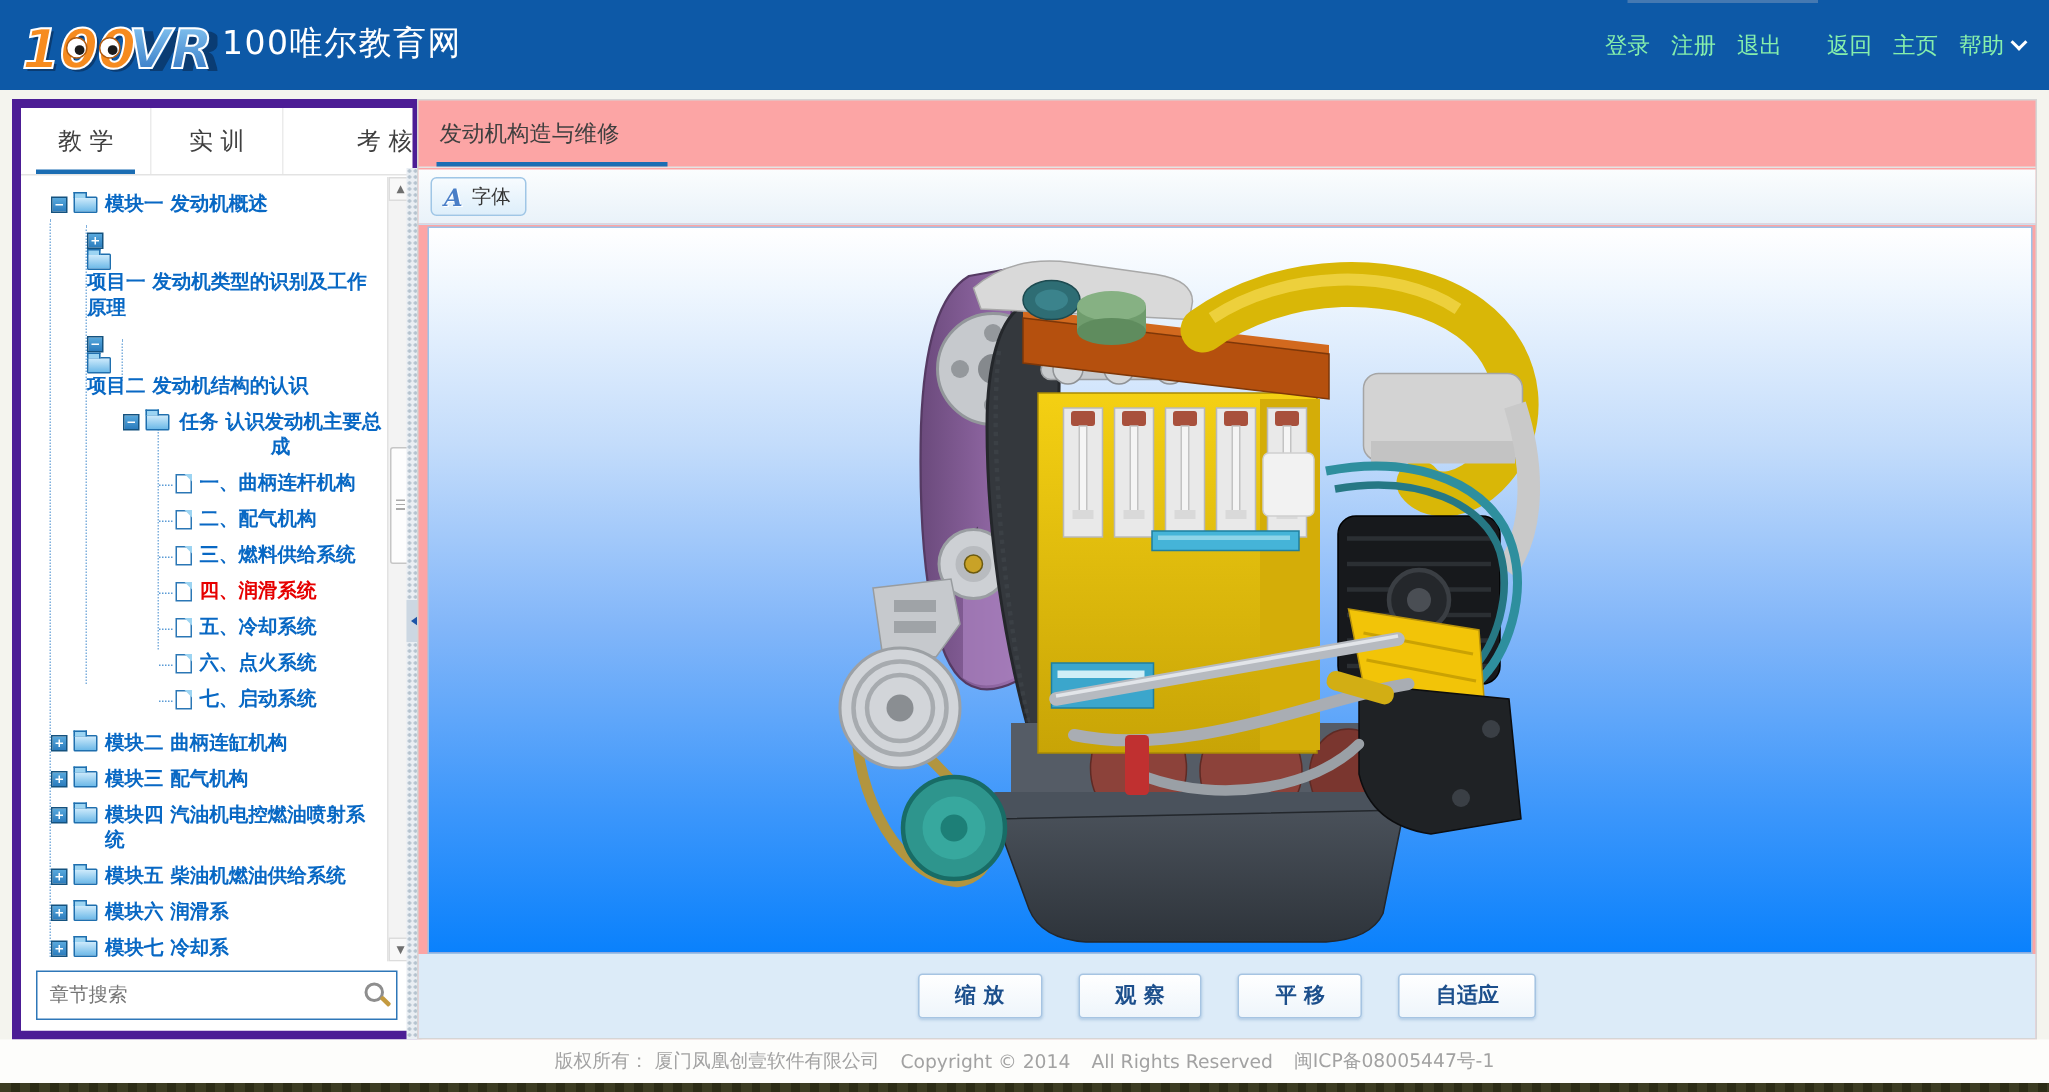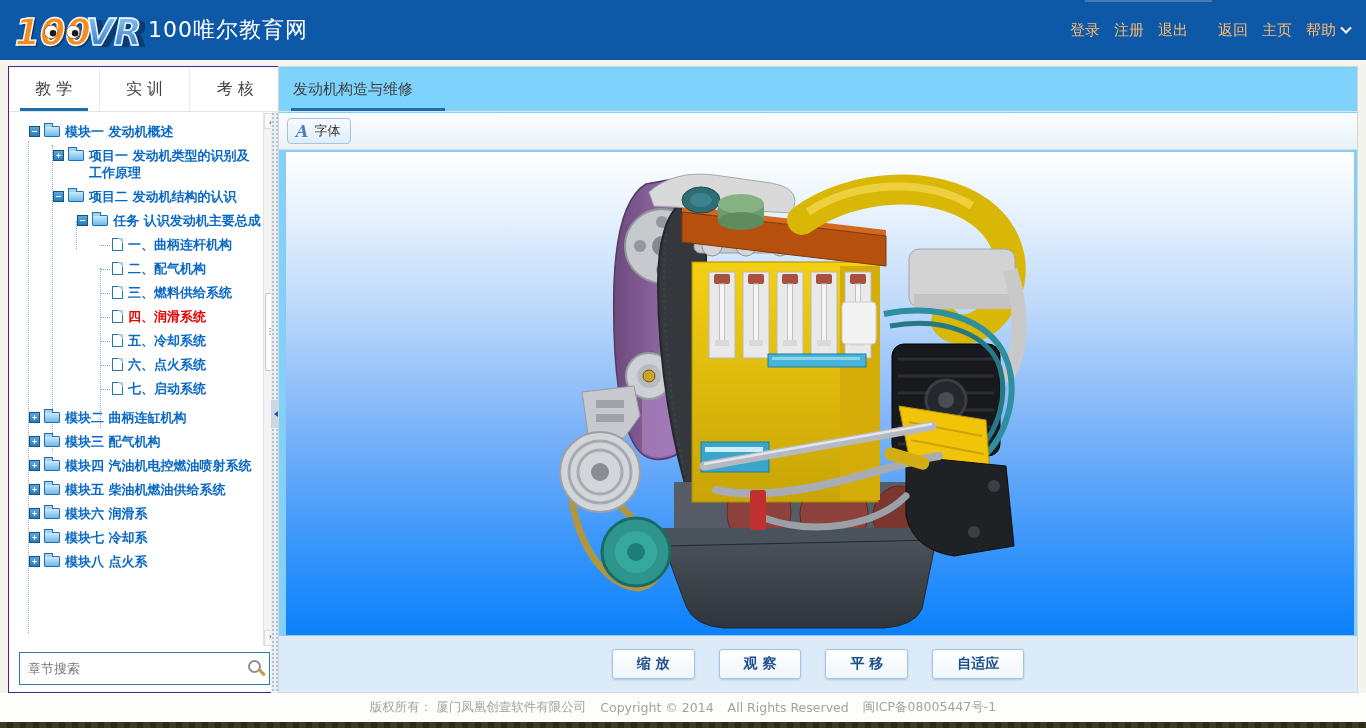--- a/index.html
+++ b/index.html
@@ -5,36 +5,36 @@
   * { margin:0; padding:0; box-sizing:border-box; }
   html,body { width:1366px; height:728px; overflow:hidden; }
   body { position:relative; background:#f4f4ee; font-family:"DejaVu Sans","Liberation Sans",sans-serif; }
 
   
   .header { position:absolute; left:0; top:0; width:1366px; height:60px; background:#0d59a7; }
   .toplight { position:absolute; left:1085px; top:0; width:127px; height:2px; background:#4579b2; }
   .logo { position:absolute; left:10px; top:7px; width:135px; height:46px; cursor:pointer; }
   .site-title { position:absolute; left:148px; top:0; height:60px; line-height:60px; color:#ffffff; font-size:22px; letter-spacing:1px; }
   .nav { position:absolute; right:16px; top:0; height:60px; display:flex; align-items:center; gap:14px; }
-  .nav a { color:#fdba74; font-size:15px; text-decoration:none; cursor:pointer; white-space:nowrap; }
+  .nav a { color:#86efac; font-size:15px; text-decoration:none; cursor:pointer; white-space:nowrap; }
   .nav a.grp { margin-left:16px; }
   .caret { display:inline-block; width:8px; height:8px; border-right:2px solid #fff; border-bottom:2px solid #fff; transform:rotate(45deg) translate(-2px,-2px); margin-left:6px; }
 
   
-  .sidebar { position:absolute; left:8px; top:66px; width:273px; height:627px; background:#fff; border:1px solid #4c1d95;text-decoration:underline; }
+  .sidebar { position:absolute; left:8px; top:66px; width:273px; height:627px; background:#fff; border:6px solid #4c1d95;text-decoration:underline; }
   .tabs { position:absolute; left:0; top:0; right:0; height:45px; display:flex; border-bottom:1px solid #e3e3e3; }
   .tab { flex:1; text-align:center; line-height:44px; font-size:16px; color:#3f3f3f; position:relative; cursor:pointer; border-right:1px solid #ebebeb; }
-  .tab:last-child { border-right:none; }
+  .tab:last-child { border-right:none;text-align:right; }
   .tab.active::after { content:""; position:absolute; left:12%; right:12%; bottom:0; height:3px; background:#1b6db3; }
 
   .tree { position:absolute; left:0; top:46px; right:17px; bottom:46px; overflow:hidden; padding:10px 2px 0 6px; }
   .trow { display:flex; align-items:flex-start; margin-bottom:7px; line-height:17px; font-size:13px; font-weight:bold; color:#0868c4; position:relative; }
   .trow .lbl { flex:1; cursor:pointer; }
   .trow .lbl.sel { color:#e60000; }
-  .lvl0 { padding-left:14px; }  .lvl1 { padding-left:38px; }  .lvl2 { padding-left:62px;text-align:center; }  .leaf { padding-left:86px; }
+  .lvl0 { padding-left:14px; }  .lvl1 { padding-left:38px;flex-direction:column; }  .lvl2 { padding-left:62px;text-align:center; }  .leaf { padding-left:86px; }
   .tg { flex:none; width:11px; height:11px; margin:3px 4px 0 0; background:linear-gradient(180deg,#59a9dd,#2b7cbd); border:1px solid #14527f; position:relative; cursor:pointer; }
   .tg::before { content:""; position:absolute; left:2px; right:2px; top:4px; height:1px; background:#fff; }
   .tg.plus::after { content:""; position:absolute; top:2px; bottom:2px; left:4px; width:1px; background:#fff; }
   .fold { flex:none; width:16px; height:11px; margin:3px 5px 0 0; background:linear-gradient(180deg,#cdeafb,#6db9e8); border:1px solid #1f6fae; border-radius:1px; position:relative; }
   .fold::before { content:""; position:absolute; left:-1px; top:-4px; width:7px; height:3px; background:#9cd4f2; border:1px solid #1f6fae; border-bottom:none; }
   .dash { flex:none; width:9px; height:1px; border-top:1px dotted #5b9bd5; margin:9px 2px 0 0; }
   .doc { flex:none; width:11px; height:13px; margin:2px 5px 0 0; background:#fff; border:1px solid #2b77b5; position:relative; }
   .doc::before { content:""; position:absolute; right:-1px; top:-1px; border-style:solid; border-width:0 5px 5px 0; border-color:transparent #9cd4f2 transparent transparent; }
   .vguide { position:absolute; width:0; border-left:1px dotted #7fb0dd; }
 
@@ -51,21 +51,21 @@
   .mag { position:absolute; right:8px; top:7px; width:13px; height:13px; border:2px solid #8e8e8e; border-radius:50%; cursor:pointer; }
   .mag::after { content:""; position:absolute; width:8px; height:3px; background:#c49a3f; transform:rotate(45deg); right:-7px; bottom:-3px; border-radius:1px; }
 
   
   .splitter { position:absolute; left:271px; top:112px; width:13px; height:581px; background:#e9eef3;
      background-image:radial-gradient(#b5c3cf 1px, transparent 1.3px); background-size:4px 4px; cursor:col-resize; }
   .split-handle { position:absolute; left:0; right:0; top:288px; height:28px; background:#ccd7e2; display:flex; align-items:center; justify-content:center; cursor:pointer; }
   .split-handle::after { content:""; border-style:solid; border-width:5px 7px 5px 0; border-color:transparent #1d55a8 transparent transparent; }
 
   
-  .main { position:absolute; left:278px; top:66px; width:1080px; height:627px; background:#7dd3fc; border:1px solid #d5d5d5; }
+  .main { position:absolute; left:278px; top:66px; width:1080px; height:627px; background:#fca5a5; border:1px solid #d5d5d5; }
   .main-tabbar { position:absolute; left:0; right:0; top:0; height:45px; border-bottom:1px solid #e3e3e3; }
   .main-tab { position:absolute; left:14px; top:0; line-height:44px; font-size:15px; color:#3f3f3f; cursor:pointer; }
   .main-tab::after { content:""; position:absolute; left:-2px; width:154px; bottom:0; height:3px; background:#1b6db3; }
   .toolbar { position:absolute; left:0; right:0; top:46px; height:37px; background:linear-gradient(180deg,#fbfdfe,#e9f2f9); border-bottom:1px solid #cbdeee; }
   .font-btn { position:absolute; left:8px; top:5px; height:26px; padding:0 10px 0 8px; display:flex; align-items:center; gap:6px;
      background:linear-gradient(180deg,#f7fbfe,#ddeefa); border:1px solid #9fc6e6; border-radius:4px; font-size:13px; color:#333; cursor:pointer; }
   .font-A { font-family:"DejaVu Serif","Liberation Serif",serif; font-style:italic; font-weight:bold; font-size:16px; color:#4a7ec7; text-shadow:1px 1px 0 #fff; }
 
   .canvas { position:absolute; left:6px; top:84px; width:1070px; height:485px; border:1px solid #9cc2e8;
      background:linear-gradient(180deg,#ffffff 0%,#f0f7fe 8%,#c3dcfb 30%,#82b6f9 55%,#3d97fb 80%,#0a81fc 100%); cursor:grab; }

